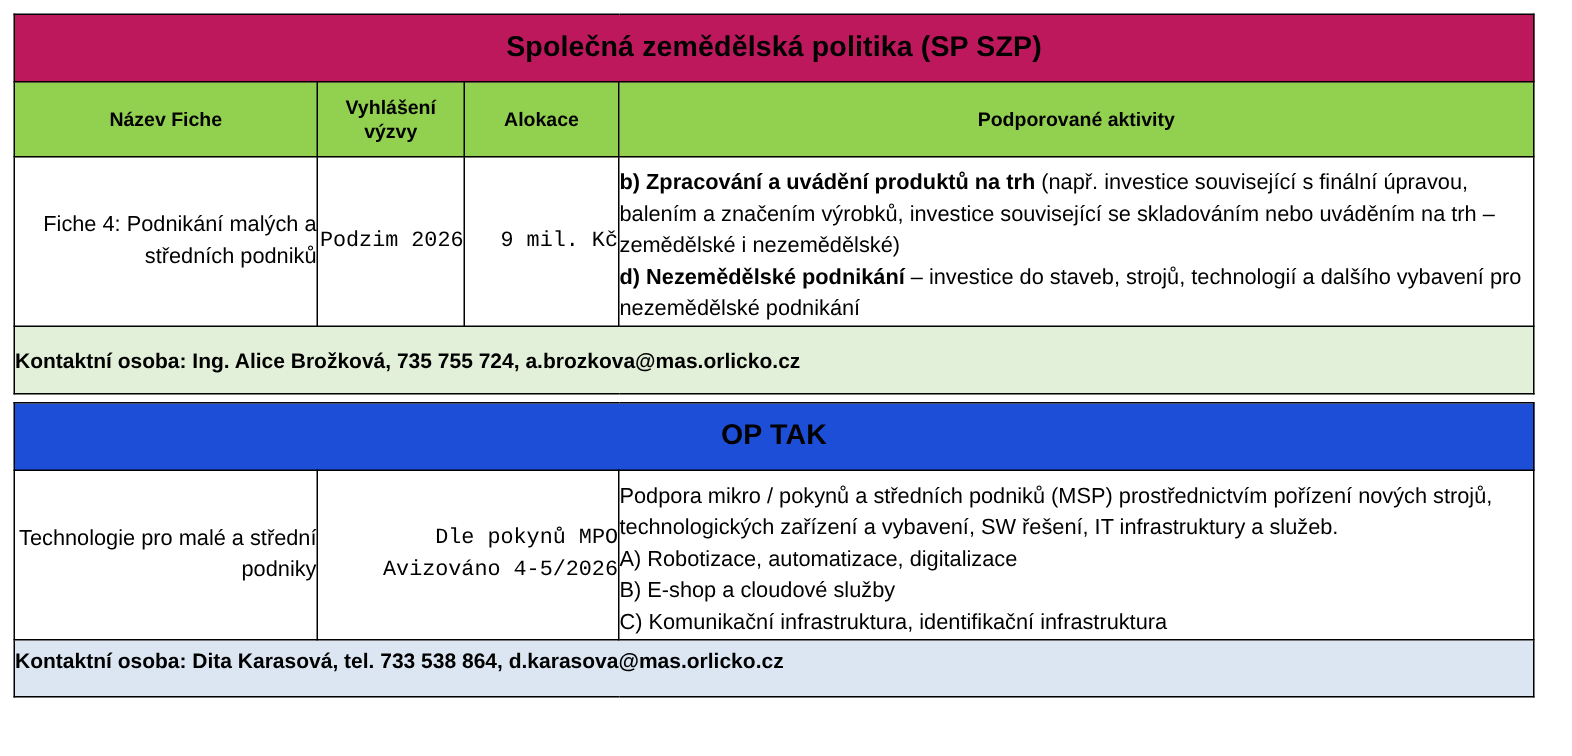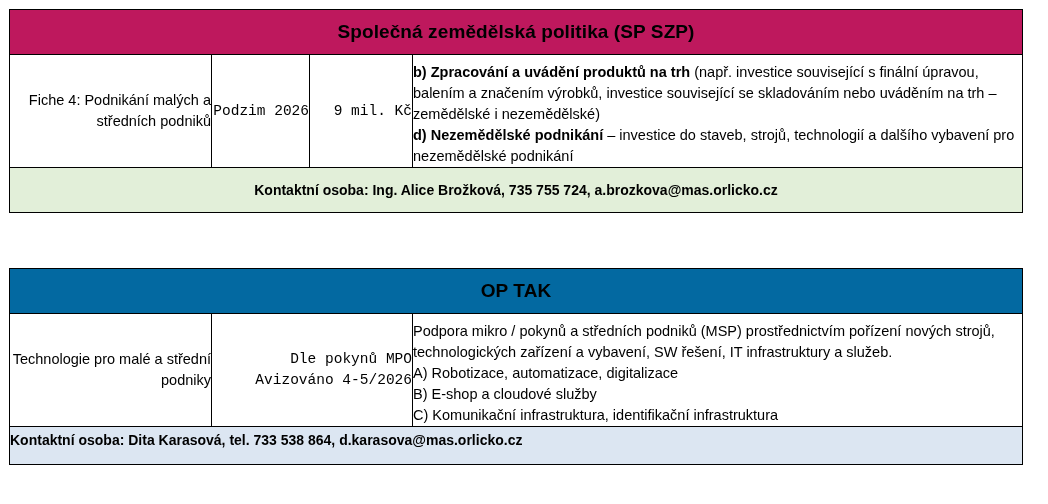--- a/index.html
+++ b/index.html
@@ -44,21 +44,21 @@
   
   .banner {
     text-align: center;
     font-weight: bold;
     font-size: 19px;
     letter-spacing: 0.1px;
     height: 45px;
     padding: 2px 6px 4px 6px;
   }
   .t1 .banner { background: #be185d; }
-  .t2 .banner { background: #0369a1; }
+  .t2 .banner { background: #1d4ed8; }
 
   
   .colhead {
     text-align: center;
     font-weight: bold;
     font-size: 13px;
     line-height: 1.22;
     height: 50px;
     padding: 3px 5px;
   }
@@ -87,21 +87,21 @@
 
   
   .contact {
     font-weight: bold;
     font-size: 14px;
     text-align: left;
     padding: 6px 9px 20px 9px;
     height: 45px;
     vertical-align: top;
   }
-  .t1 .contact { background: #E2EFD9; text-align: center; }
+  .t1 .contact { background: #E2EFD9; }
   .t2 .contact { background: #DCE6F2; }
   .t2 .contact { height: 38px; padding-bottom: 12px; }
 
   
   col.c1 { width: 202px; }
   col.c2 { width: 98px; }
   col.c3 { width: 103px; }
   col.c4 { width: 610px; }
 </style>
 </head>
@@ -112,20 +112,29 @@
   <table class="tbl t1">
     <colgroup>
       <col class="c1">
         <col class="c2">
         <col class="c3">
         <col class="c4">
     </colgroup>
     <tbody>
       <tr>
         <td class="banner" colspan="4">Společná zemědělská politika (SP SZP)</td>
+      </tr>
+      <tr>
+        <td class="colhead">Název Fiche</td>
+        <td class="colhead">
+          <span>Vyhlášení</span><br>
+          <span>výzvy</span>
+        </td>
+        <td class="colhead">Alokace</td>
+        <td class="colhead">Podporované aktivity</td>
       </tr>
       <tr class="bodyrow">
         <td class="cell left">Fiche 4: Podnikání malých a středních podniků</td>
         <td class="cell center">Podzim 2026</td>
         <td class="cell center">9 mil. Kč</td>
         <td class="cell acts">
           <p>
             <b>b) Zpracování a uvádění produktů na trh</b><span> (např. investice související s finální úpravou, balením a značením výrobků, investice související se skladováním nebo uváděním na trh – zemědělské i nezemědělské)</span>
           </p>
           <p>

